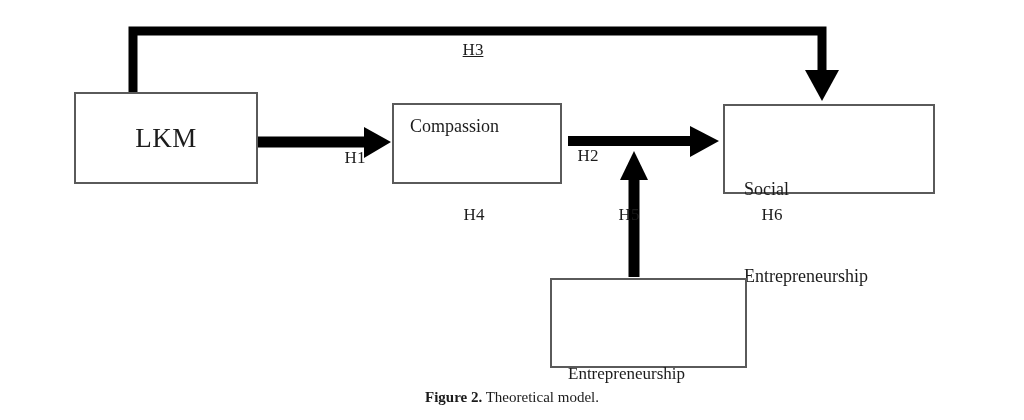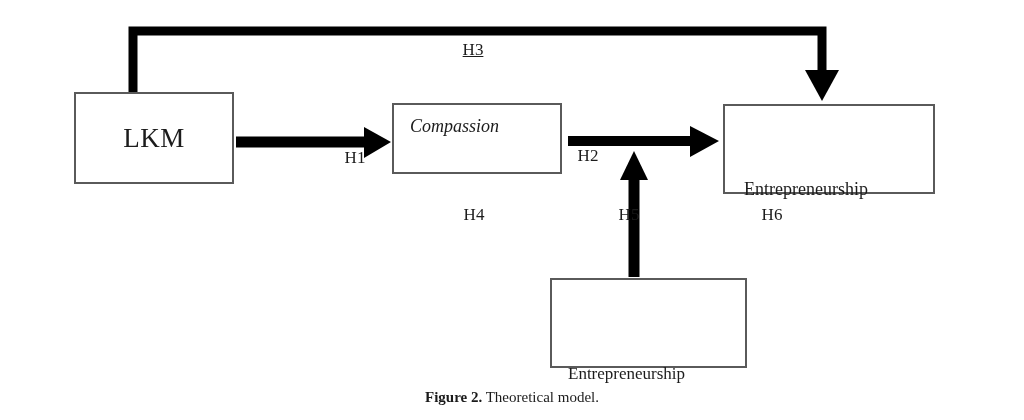--- a/index.html
+++ b/index.html
@@ -27,40 +27,39 @@
   }
   .node-label {
     position: absolute;
     white-space: pre;
     color: #1c1c1c;
   }
   
   #box-lkm {
     left: 74px;
     top: 92px;
-    width: 160px;
+    width: 184px;
     height: 92px;
   }
   #label-lkm {
     left: 0;
     top: 0;
     width: 100%;
     height: 100%;
     display: flex;
     align-items: center;
     justify-content: center;
     font-size: 27px;
     letter-spacing: 0.5px;
   }
   #box-compassion {
     left: 392px;
     top: 103px;
     width: 170px;
-    height: 71px;
-    font-style: italic;
+    height: 81px;
   }
   #label-compassion {
     left: 16px;
     top: 11px;
     font-size: 18px;
   }
   #box-social {
     left: 723px;
     top: 104px;
     width: 212px;
@@ -154,20 +153,21 @@
   <div class="node-box" id="box-lkm">
     <div class="node-label" id="label-lkm">LKM</div>
   </div>
 
   <div class="node-box" id="box-compassion">
     <div class="node-label" id="label-compassion">Compassion</div>
   </div>
 
   <div class="node-box" id="box-social">
     <div class="node-label" id="label-social">
+      <div>Social</div>
       <div>Entrepreneurship</div>
     </div>
   </div>
 
   <div class="node-box" id="box-resilience">
     <div class="node-label" id="label-resilience">
       <div>Entrepreneurship</div>
       
     </div>
   </div>

